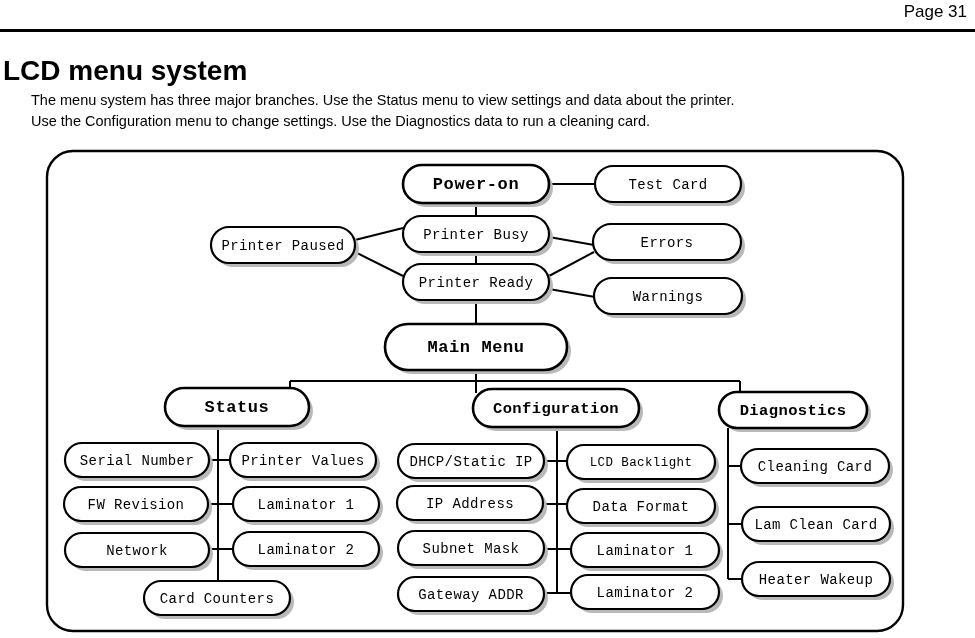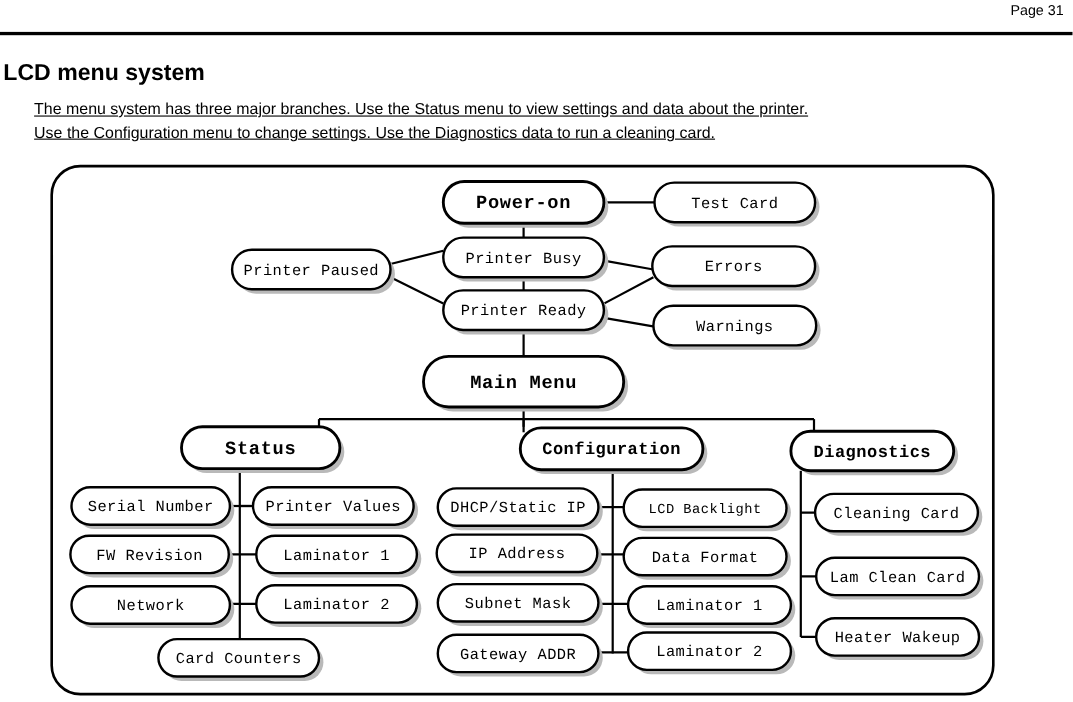--- a/index.html
+++ b/index.html
@@ -20,53 +20,53 @@
     top: 0;
     left: 0;
     width: 975px;
     height: 32px;
   }
   .page-number {
     position: absolute;
     right: 8px;
     top: 2px;
     font-family: "Liberation Sans", sans-serif;
-    font-size: 13px;
+    font-size: 17px;
     font-weight: 400;
     color: #000;
     letter-spacing: 0px;
   }
   .header-rule {
     position: absolute;
     left: 0;
     top: 29px;
     width: 975px;
     height: 3px;
     background: #000;
   }
   .section-title {
     position: absolute;
     left: 3px;
     top: 55px;
     font-family: "Liberation Sans", sans-serif;
-    font-size: 21px;
+    font-size: 28px;
     font-weight: bold;
     color: #000;
   }
   .intro {
     position: absolute;
     left: 31px;
     top: 90px;
     width: 915px;
     font-family: "Liberation Sans", sans-serif;
     font-size: 14.5px;
     line-height: 21px;
     color: #000;
   }
-  .intro span { display: block; text-decoration: underline; }
+  .intro span { display: block; }
   .diagram-wrap {
     position: absolute;
     left: 0;
     top: 140px;
     width: 876px;
     height: 498px;
     text-align: right;
   }
   svg.flowchart {
     display: block;

